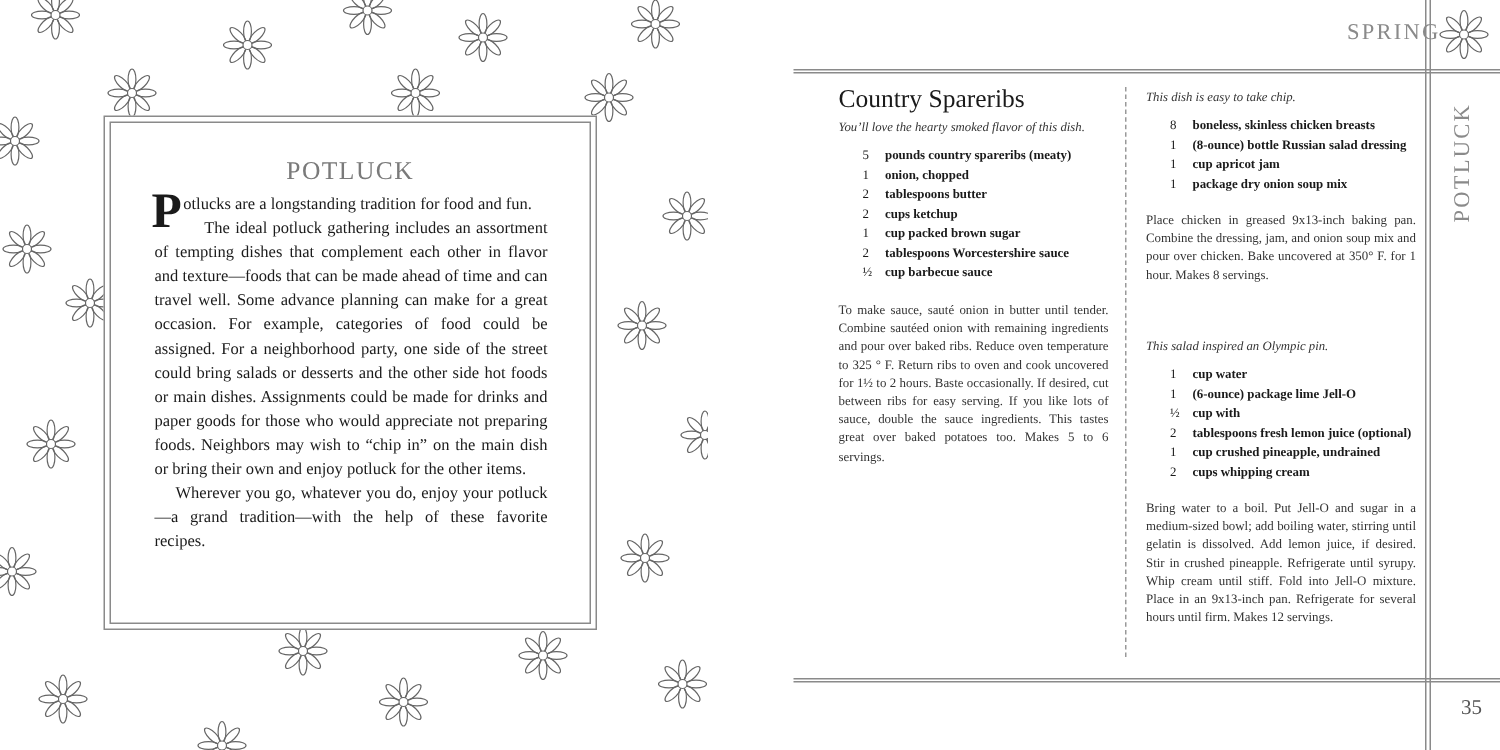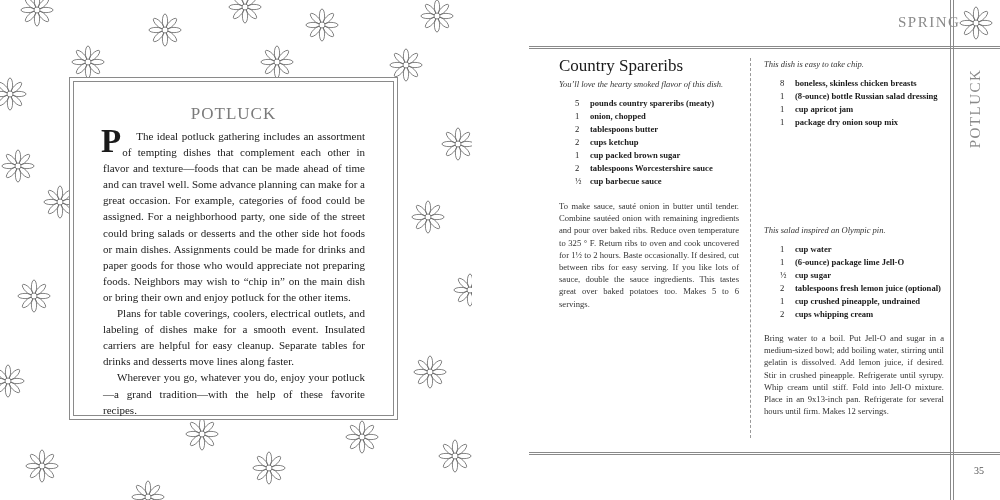--- a/index.html
+++ b/index.html
@@ -15,21 +15,21 @@
   .intro p.first { text-indent:0; }
   .dropcap { float:left; font-size:33px; line-height:26px; font-weight:bold; margin:0 1px -4px -2px; }
 
   .spring { position:absolute; left:898px; top:14px; font-size:15px; letter-spacing:1.5px; color:#8a8a8a; }
   .hrule { position:absolute; left:529px; width:471px; height:3px; border-top:1px solid #8a8a8a; border-bottom:1px solid #8a8a8a; box-sizing:border-box; }
   .vrule { position:absolute; left:950px; top:0; width:4px; height:500px; border-left:1px solid #8a8a8a; border-right:1px solid #8a8a8a; box-sizing:border-box; }
   .dash-divider { position:absolute; left:750px; top:58px; height:380px; border-left:1px dashed #999; }
   .side-tab { position:absolute; left:960px; top:58px; width:32px; height:100px; display:flex; align-items:center; justify-content:center; }
   .side-tab span { transform:rotate(-90deg); white-space:nowrap; font-size:15px; letter-spacing:1.5px; color:#8a8a8a; }
   .corner-flower { position:absolute; left:959px; top:6px; width:34px; height:34px; }
-  .page-num { position:absolute; left:974px; top:465px; font-size:10px; color:#555; }
+  .page-num { position:absolute; left:974px; top:465px; font-size:14px; color:#555; }
 
   .recipe { position:absolute; }
   .recipe h2 { margin:0; font-weight:normal; font-size:17px; color:#1a1a1a; font-family:"Liberation Serif", serif; }
   .recipe .sub { font-style:italic; font-size:8.5px; color:#333; margin-top:3px; }
   .ing { list-style:none; margin:8px 0 0 0; padding:0 0 0 16px; }
   .ing li { font-size:8.6px; line-height:13px; font-weight:bold; display:flex; }
   .ing .qty { width:15px; font-weight:normal; flex:none; }
   .body-text { font-size:8.6px; line-height:12.2px; color:#333; text-align:justify; margin-top:11px; }
   .body-text p { margin:0; }
   .body-text p + p { text-indent:14px; margin-top:5px; }
@@ -123,23 +123,22 @@
       <use href="#daisy"></use>
     </svg>
   <svg class="flower" style="left:131px;top:480px" viewBox="0 0 34 34">
       <use href="#daisy"></use>
     </svg>
 
   <div class="frame-outer">
     <div class="frame-inner"></div>
     <div class="potluck-title">POTLUCK</div>
     <div class="intro">
-      <p class="first"><span class="dropcap">P</span></p>
+      <p class="first"><span class="dropcap">P</span><span>otlucks are a longstanding tradition for food and fun.</span></p>
       <p>The ideal potluck gathering includes an assortment of tempting dishes that complement each other in flavor and texture—foods that can be made ahead of time and can travel well. Some advance planning can make for a great occasion. For example, categories of food could be assigned. For a neighborhood party, one side of the street could bring salads or desserts and the other side hot foods or main dishes. Assignments could be made for drinks and paper goods for those who would appreciate not preparing foods. Neighbors may wish to “chip in” on the main dish or bring their own and enjoy potluck for the other items.</p>
-      <p>Plans for table coverings, coolers, electrical outlets, and labeling of dishes make for a smooth event. Insulated carriers are helpful for easy cleanup. Separate tables for drinks and desserts move lines along faster.</p>
       <p>Wherever you go, whatever you do, enjoy your potluck—a grand tradition—with the help of these favorite recipes.</p>
     </div>
   </div>
 </div>
 
 <div class="page-right"></div>
 
 <div class="spring">SPRING</div>
 <div class="hrule" style="top:46px"></div>
 <div class="hrule" style="top:452px"></div>
@@ -204,36 +203,39 @@
       </li>
     <li>
         <span class="qty">1</span>
         <span>cup apricot jam</span>
       </li>
     <li>
         <span class="qty">1</span>
         <span>package dry onion soup mix</span>
       </li>
   </ul>
+  <div class="body-text">
+    <p>Place chicken in greased 9x13-inch baking pan. Combine the dressing, jam, and onion soup mix and pour over chicken. Bake uncovered at 350° F. for 1 hour. Makes 8 servings.</p>
+  </div>
 </div>
 
 <div class="recipe" style="left:764px;top:222px;width:180px">
   <div class="sub">This salad inspired an Olympic pin.</div>
   <ul class="ing">
     <li>
         <span class="qty">1</span>
         <span>cup water</span>
       </li>
     <li>
         <span class="qty">1</span>
         <span>(6-ounce) package lime Jell-O</span>
       </li>
     <li>
         <span class="qty">½</span>
-        <span>cup sugar</span>
+        <span>cup with</span>
       </li>
     <li>
         <span class="qty">2</span>
         <span>tablespoons fresh lemon juice (optional)</span>
       </li>
     <li>
         <span class="qty">1</span>
         <span>cup crushed pineapple, undrained</span>
       </li>
     <li>

